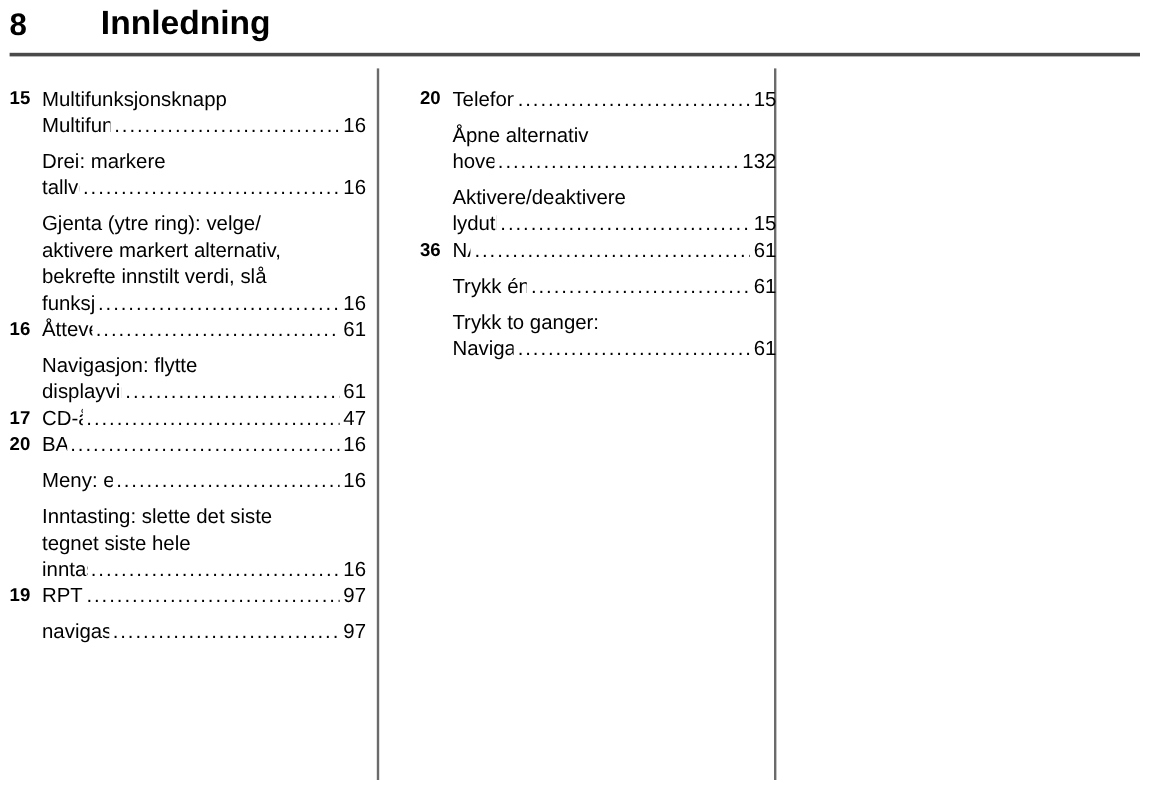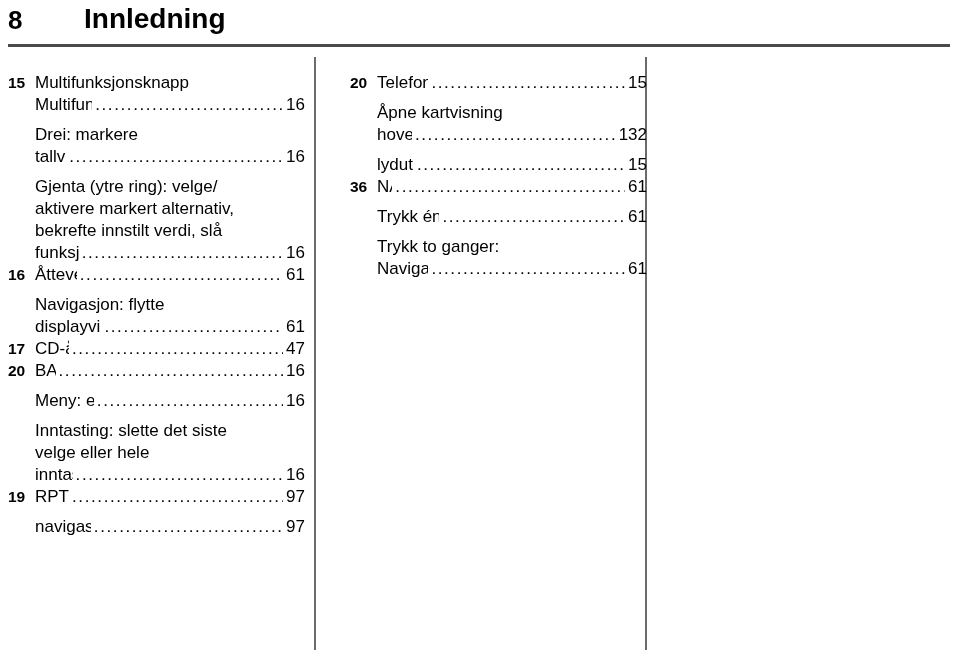--- a/index.html
+++ b/index.html
@@ -226,21 +226,21 @@
           <span class="dots">................................................................................</span>
           <span class="pg">16</span>
         </div>
       </div>
     </div>
     <div class="gap-sm"></div>
     <div class="toc-entry sub">
       <div class="num"></div>
       <div class="body">
         <div class="plain-line">Inntasting: slette det siste</div>
-        <div class="plain-line">velge eller hele</div>
+        <div class="plain-line">tegnet siste hele</div>
         <div class="leader-line">
           <span class="lbl">inntastingen</span>
           <span class="dots">................................................................................</span>
           <span class="pg">16</span>
         </div>
       </div>
     </div>
     <div class="toc-entry">
       <div class="num">19</div>
       <div class="body">
@@ -272,32 +272,33 @@
           <span class="lbl">Telefon / demping</span>
           <span class="dots">................................................................................</span>
           <span class="pg">15</span>
         </div>
       </div>
     </div>
     <div class="gap-sm"></div>
     <div class="toc-entry sub">
       <div class="num"></div>
       <div class="body">
-        <div class="plain-line">Åpne kartvisning</div>
+        <div class="plain-line">Åpne alternativ</div>
         <div class="leader-line">
           <span class="lbl">hovedmeny</span>
           <span class="dots">................................................................................</span>
           <span class="pg">132</span>
         </div>
       </div>
     </div>
     <div class="gap-sm"></div>
     <div class="toc-entry sub">
       <div class="num"></div>
       <div class="body">
+        <div class="plain-line">Aktivere/deaktivere</div>
         <div class="leader-line">
           <span class="lbl">lydutkobling</span>
           <span class="dots">................................................................................</span>
           <span class="pg">15</span>
         </div>
       </div>
     </div>
     <div class="toc-entry">
       <div class="num">36</div>
       <div class="body">

